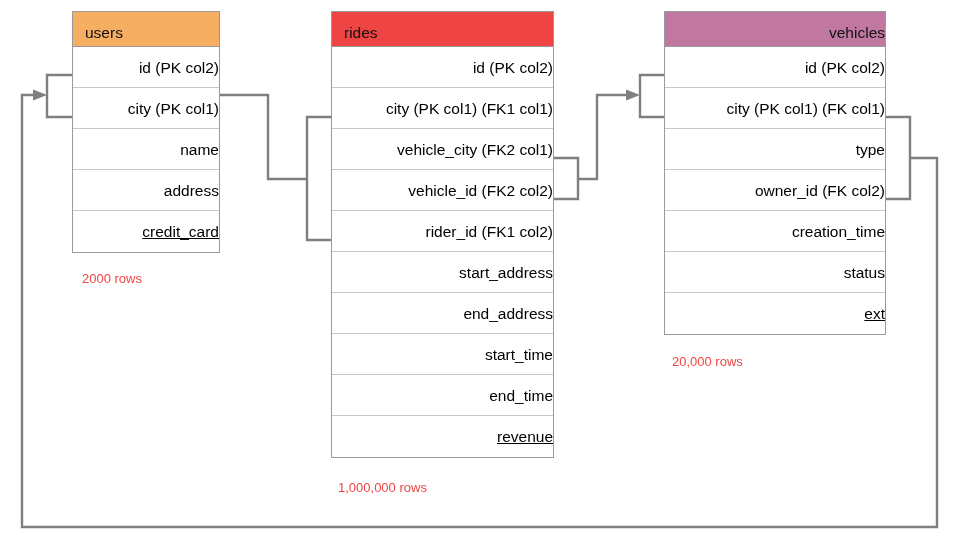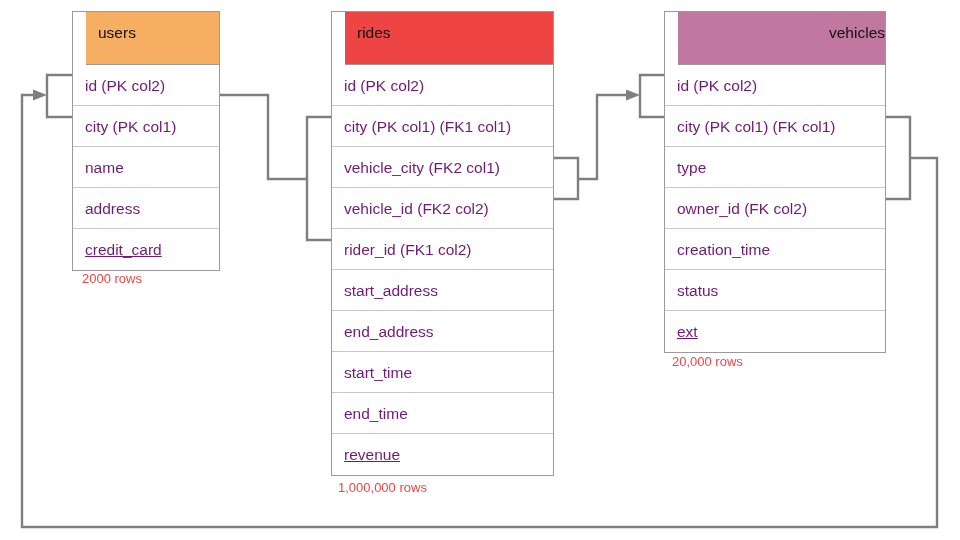--- a/index.html
+++ b/index.html
@@ -26,41 +26,41 @@
     pointer-events: none;
   }
   .table-box {
     position: absolute;
     box-sizing: border-box;
     border: 1px solid #9a9a9a;
     background: #ffffff;
   }
   .tbl-header {
     box-sizing: border-box;
-    height: 53px;
+    height: 35px;
     line-height: 41px;
     padding: 0 0 0 12px;
     font-size: 15.5px;
     color: #111111;
     border-bottom: 1px solid #9a9a9a;
     white-space: nowrap;
     overflow: hidden;
-    margin-left: 13px;
   }
   .tbl-row {
     box-sizing: border-box;
     height: 41px;
     line-height: 41px;
     padding: 0 0 0 12px;
     font-size: 15.5px;
-    color: #701a75;
+    color: #000000;
     border-bottom: 1px solid #c8c8c8;
     background: #ffffff;
     white-space: nowrap;
     overflow: hidden;
+    text-align: right;
   }
   .tbl-row.last {
     border-bottom: none;
     text-decoration: underline;
   }
   .row-caption {
     position: absolute;
     font-size: 13px;
     color: #ef4444;
     white-space: nowrap;

